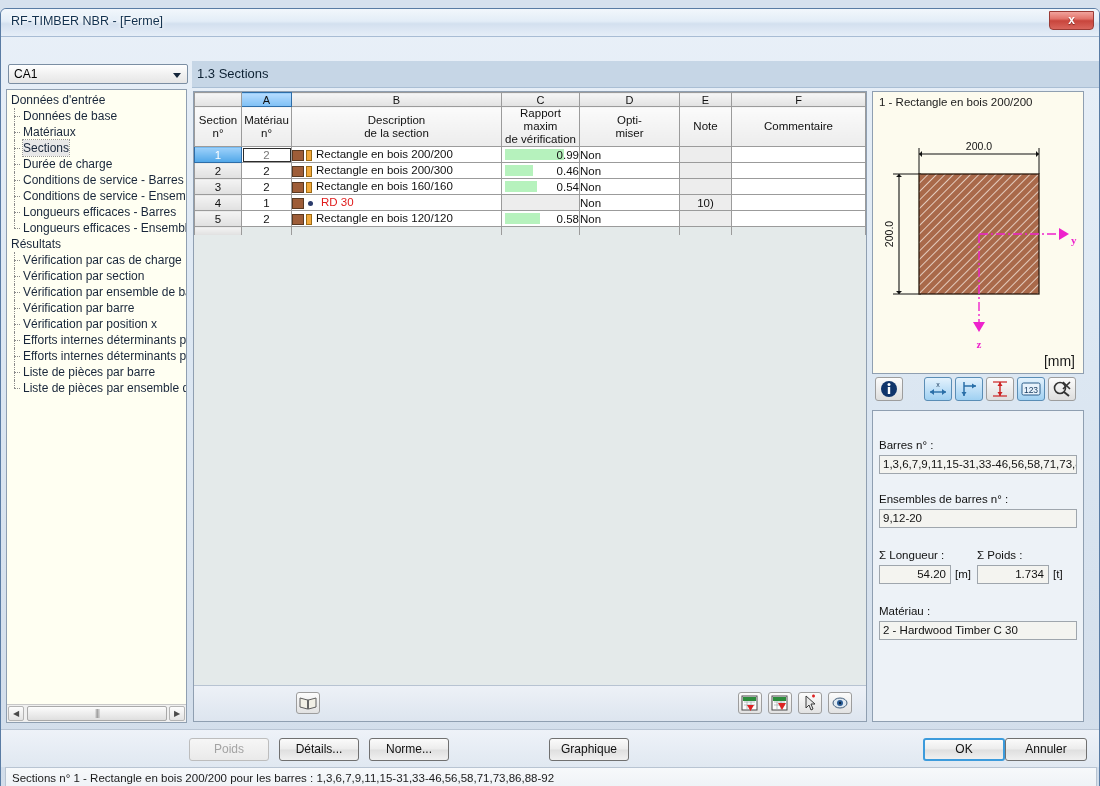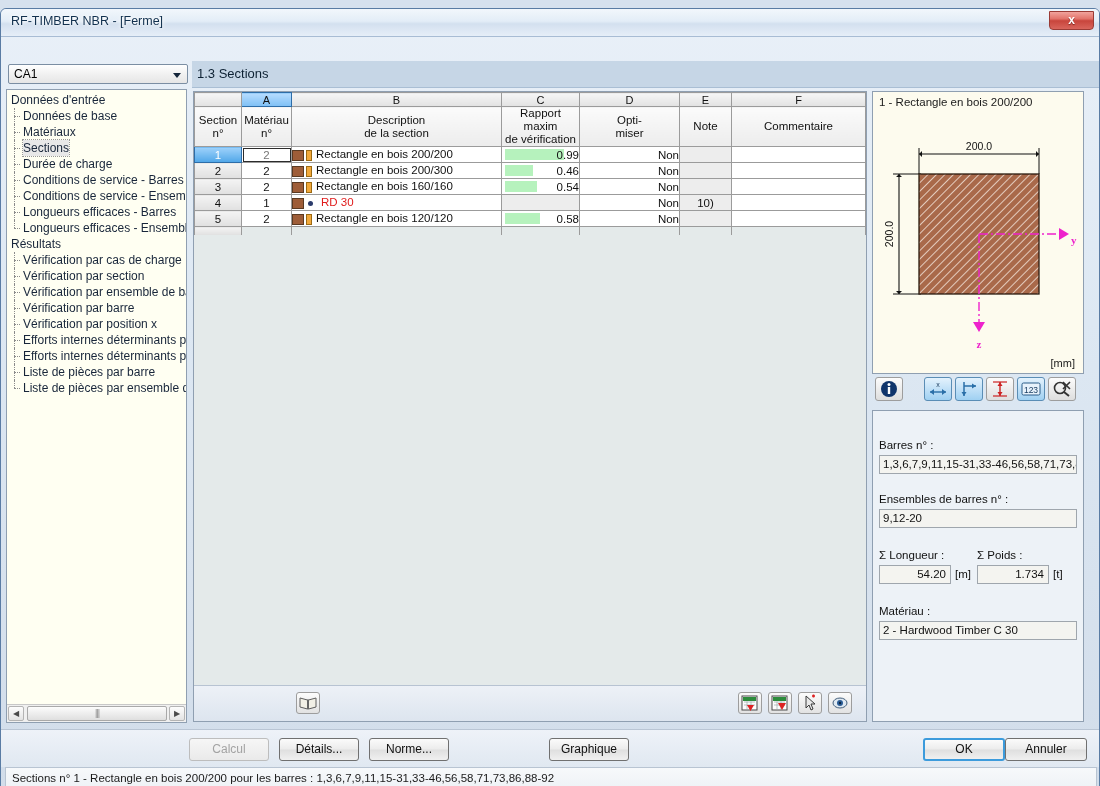--- a/index.html
+++ b/index.html
@@ -186,21 +186,21 @@
     text-align: center;
     background: linear-gradient(180deg,#f4f4f4,#e0e0e0);
     font-size: 11.5px;
   }
   td.rowhdr.sel {
     background: linear-gradient(180deg,#9fd2fb,#4fa6e8);
     color: #fff; border-color:#2d6da8;
   }
   td.cA { text-align: center; }
   td.cA.active { outline: 1.5px solid #2c2c2c; outline-offset: -2px; color:#777; }
-  td.cD { text-align: right; }
+  td.cD { text-align: left; }
   td.cE { text-align: center; background:#ededed; }
   td.cF { background:#fff; }
   td.cC { position: relative; text-align: right; padding-right: 4px; background:#fff; }
   td.cC.empty { background:#ededed; }
   .ratio-bar {
     position: absolute; left: 3px; top: 2px; height: 11px;
     background: #b6f2bd; border: 0;
   }
   .ratio-num { position: relative; z-index: 2; }
   td.cB { padding-left: 3px; }
@@ -238,21 +238,21 @@
     position: absolute; left: 871px; top: 82px; width: 212px; height: 283px;
     background: #fdfbee;
     border: 1px solid #8f9fb1;
   }
   #sec-view-title {
     position: absolute; left: 6px; top: 4px;
     font-size: 11.5px; color: #1a1a1a;
   }
   #unit-label {
     position: absolute; right: 8px; bottom: 4px;
-    font-size: 11px; color: #1a1a1a;
+    font-size: 14px; color: #1a1a1a;
   }
   #sec-toolbar {
     position: absolute; left: 871px; top: 368px; width: 212px; height: 28px;
   }
   .stbtn {
     position: absolute; top: 0; width: 28px; height: 24px;
     border: 1px solid #9d9d9d; border-radius: 3px;
     background: linear-gradient(180deg,#fcfcfc,#dedede);
     cursor: pointer;
   }
@@ -605,21 +605,21 @@
 
     <div class="plabel" style="left:104px; top:138px">Σ Poids :</div>
     <div class="pfield num" style="left:104px; top:154px; width:72px">1.734</div>
     <div class="punit" style="left:180px; top:157px">[t]</div>
 
     <div class="plabel" style="left:6px; top:194px">Matériau :</div>
     <div class="pfield" style="left:6px; top:210px; width:198px">2 - Hardwood Timber C 30</div>
   </div>
 
   <div id="bottombar">
-    <div class="dlgbtn disabled" style="left:188px; width:80px">Calcul</div>
+    <div class="dlgbtn disabled" style="left:188px; width:80px">Poids</div>
     <div class="dlgbtn" style="left:278px; width:80px">Détails...</div>
     <div class="dlgbtn" style="left:368px; width:80px">Norme...</div>
     <div class="dlgbtn" style="left:548px; width:80px">Graphique</div>
     <div class="dlgbtn default" style="left:922px; width:82px">OK</div>
     <div class="dlgbtn" style="left:1004px; width:82px">Annuler</div>
   </div>
 
   <div id="statusbar">Sections n° 1 - Rectangle en bois 200/200 pour les barres : 1,3,6,7,9,11,15-31,33-46,56,58,71,73,86,88-92</div>
 
 </div>

